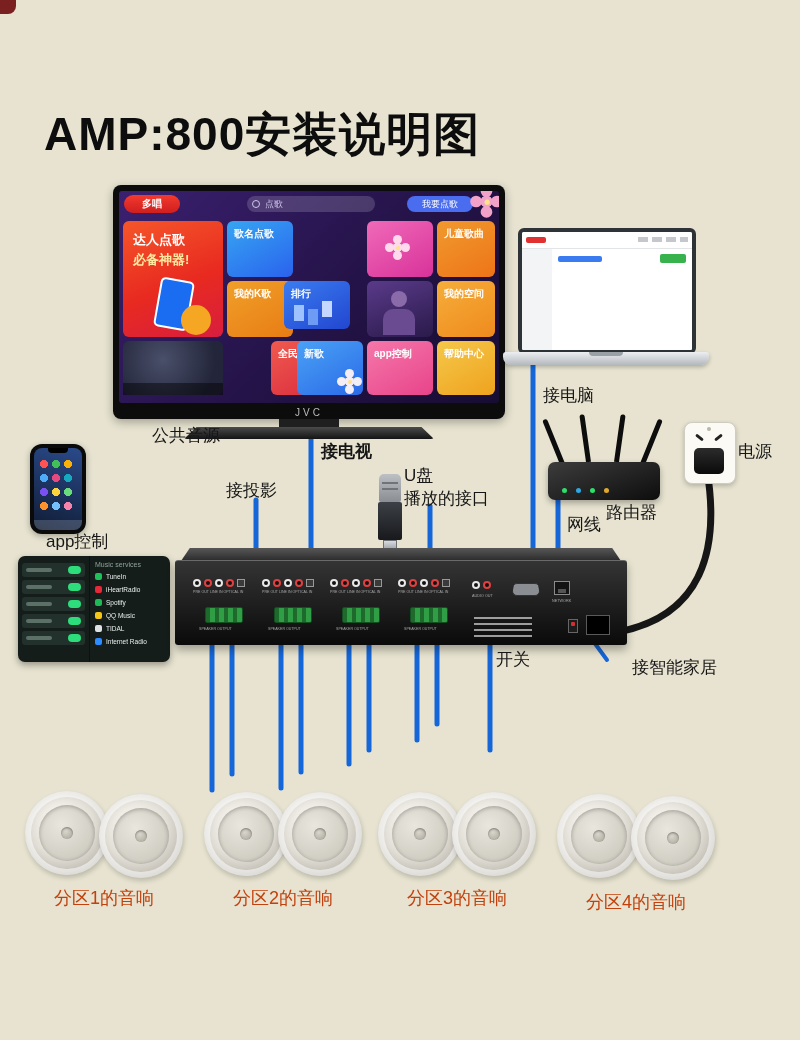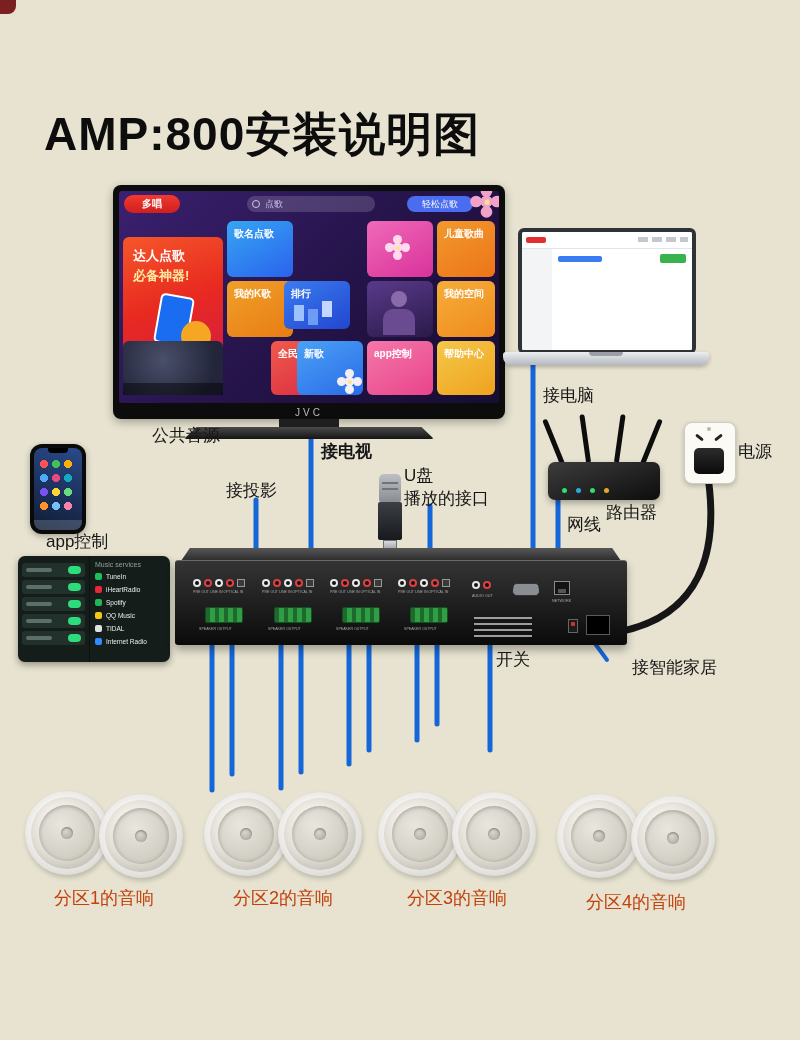--- a/index.html
+++ b/index.html
@@ -38,21 +38,21 @@
 
   .flower{position:absolute;width:9px;height:9px;border-radius:50%;}
   .flower, .flower::before{background:currentColor;}
   .flower::before{content:"";position:absolute;left:0;top:0;width:9px;height:9px;border-radius:50%;
     box-shadow:0 -8px 0 0 currentColor,0 8px 0 0 currentColor,-8px 0 0 0 currentColor,8px 0 0 0 currentColor;}
   .flower::after{content:"";position:absolute;left:2.5px;top:2.5px;width:4px;height:4px;border-radius:50%;background:#ffe28a;}
   .flower-pink{color:#f2a2c8;right:8px;top:6px;transform:scale(1.3);}
   .flower-white{color:#f3eef6;left:226px;top:186px;transform:scale(1.0);z-index:3;}
 
   .tv-banner{position:absolute;left:4px;top:30px;width:100px;height:116px;border-radius:6px;overflow:hidden;
-    background:linear-gradient(160deg,#f5562a 0%,#e82a20 55%,#d81e3e 100%);color:#fff;margin-top:16px;}
+    background:linear-gradient(160deg,#f5562a 0%,#e82a20 55%,#d81e3e 100%);color:#fff;}
   .tv-banner .b1{margin:10px 0 2px 10px;font-size:13px;font-weight:bold;}
   .tv-banner .b2{margin:0 0 0 10px;font-size:13px;font-weight:bold;color:#ffe9a0;}
   .banner-phone{position:absolute;left:34px;top:58px;width:30px;height:46px;background:#1a6df0;border:2px solid #fff;border-radius:5px;transform:rotate(10deg);}
   .banner-hand{position:absolute;left:58px;top:84px;width:30px;height:30px;border-radius:50%;background:#f5a623;}
   .tv-bottomleft{position:absolute;left:4px;top:150px;width:100px;height:54px;border-radius:6px;
     background:radial-gradient(circle at 40% 35%, #4a4f6a, #23263a 75%);}
   .tv-bottomleft::after{content:"";position:absolute;left:0;bottom:0;width:100%;height:12px;background:rgba(0,0,0,.45);}
 
   .tile{position:absolute;border-radius:6px;color:#fff;font-weight:bold;font-size:10px;padding:6px 0 0 7px;box-sizing:border-box;overflow:hidden;}
   .t0{left:108px;top:30px;width:66px;height:56px;background:linear-gradient(150deg,#36a6f2,#2a62ee);}
@@ -205,21 +205,21 @@
     <path class="wire" d="M437 620 V724"></path>
     <path class="wire" d="M490 620 V750"></path>
     <path class="cable" d="M707 470 C720 550 702 616 618 632"></path>
   </svg>
 
   <div class="tv">
     <div class="tv-screen">
       <div class="tv-topbar">
         <div class="tv-logo">多唱</div>
         <div class="tv-search"><i></i><span>点歌</span></div>
-        <div class="tv-headbtn">轻松点歌</div>
+        <div class="tv-headbtn">我要点歌</div>
         <span class="flower flower-pink"></span>
       </div>
       <div class="tv-banner">
         <div class="b1">达人点歌</div>
         <div class="b2">必备神器!</div>
         <div class="banner-phone"></div>
         <div class="banner-hand"></div>
       </div>
       <div class="tv-bottomleft"></div>
       <div class="tile t0">歌名点歌</div>

